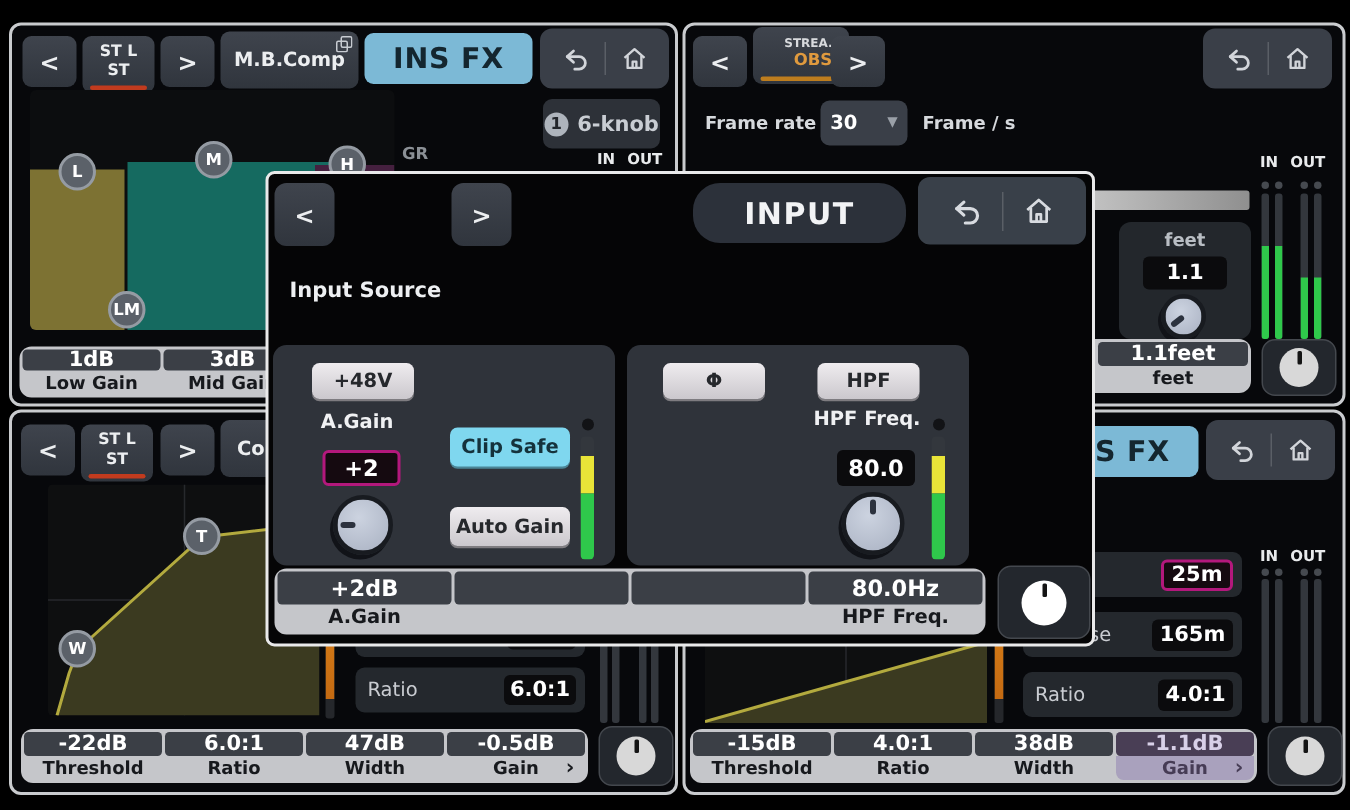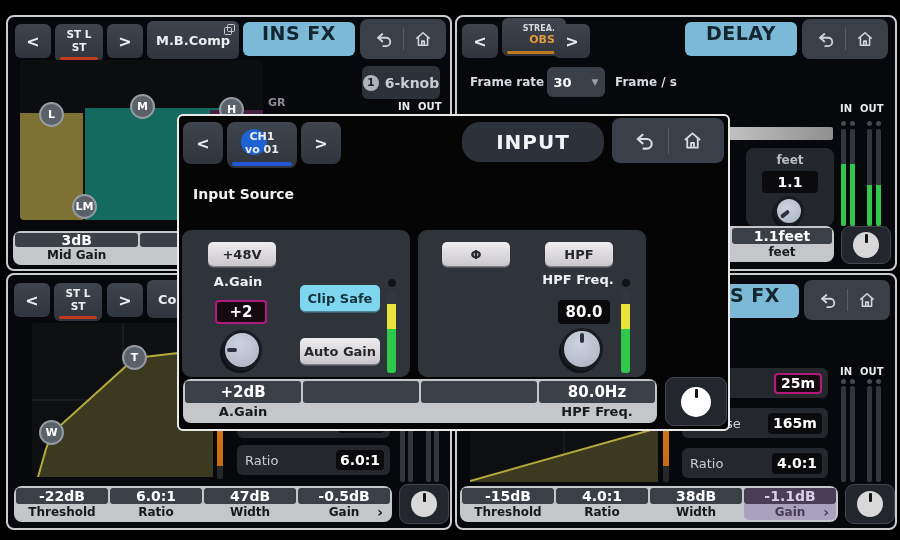--- a/index.html
+++ b/index.html
@@ -9,21 +9,21 @@
   .p{position:absolute;background:#07080b;border:2px solid #c9cbce;border-radius:8px;}
   .ov{position:absolute;background:#050506;border:2px solid #e9e9ea;border-radius:6px;z-index:10;}
 
   .hb{position:absolute;background:linear-gradient(#3f444d,#30353d);border-radius:6px;color:#eceef0;
       font-weight:bold;display:flex;align-items:center;justify-content:center;font-size:13px;}
   .hb.nav{font-size:16px;}
   .chanb{flex-direction:column;font-size:10.5px;line-height:1.2;padding-bottom:4px;overflow:hidden;}
   .chanb .l1{font-size:10.5px;} .chanb .l2{font-size:10.5px;}
   .ul{position:absolute;left:5px;right:5px;bottom:2px;height:3px;border-radius:2px;}
   .cyan{position:absolute;background:#7cb9d6;border-radius:6px;color:#14262f;font-weight:bold;
-        font-size:19px;display:flex;justify-content:center;letter-spacing:.5px;}
+        font-size:19px;display:flex;align-items:center;justify-content:center;letter-spacing:.5px;}
   .navg{position:absolute;background:#3a3f48;border-radius:8px;display:flex;align-items:center;justify-content:center;gap:9px;}
   .navg .dv{width:1px;height:22px;background:#5a5f66;}
   .copyic{position:absolute;top:3px;right:4px;}
 
   .tl{position:absolute;color:#d6d9dd;font-weight:bold;white-space:nowrap;}
   .graph{position:absolute;background:#0c0d0f;border-radius:4px;overflow:hidden;}
   .band{position:absolute;bottom:0;}
   .bcir{position:absolute;width:25px;height:25px;border-radius:50%;background:#5b6169;border:2px solid #959ba3;
         color:#fff;font-size:11px;font-weight:bold;display:flex;align-items:center;justify-content:center;box-sizing:border-box;}
 
@@ -143,20 +143,24 @@
       <span class="badge">1</span>
       <span>6-knob</span>
     </div>
     <div class="inout" style="left:390px;top:84px;">
       <span>IN</span>
         <span>OUT</span>
     </div>
 
     <div class="strip" style="left:5px;top:214px;width:378px;height:34px;">
       <div class="scol">
+          <div class="sval">1dB</div>
+          <div class="slab">Low Gain</div>
+        </div>
+      <div class="scol">
           <div class="sval">3dB</div>
           <div class="slab">Mid Gain</div>
         </div>
       <div class="scol">
           <div class="sval"></div>
           <div class="slab"></div>
         </div>
       <div class="scol">
           <div class="sval"></div>
           <div class="slab"></div>
@@ -171,23 +175,20 @@
     <div class="hb nav" style="left:5px;top:7px;width:36px;height:34px;">
         <span>&lt;</span>
       </div>
     <div class="hb chanb" style="left:45px;top:1px;width:48px;height:34px;padding-left:16px;">
       <span class="l1" style="font-size:8px;color:#d8dadd;">STREA...</span>
       <span class="l2" style="color:#e09a3e;font-size:11px;">OBS</span>
       <span class="ul" style="background:#bd7d1e;"></span>
     </div>
     <div class="hb nav" style="left:97px;top:7px;width:36px;height:34px;">
         <span>&gt;</span>
-      </div>
-    <div class="cyan" style="left:228px;top:5px;width:112px;height:34px;">
-        <span>DELAY</span>
       </div>
     <div class="navg" style="left:345px;top:2px;width:86px;height:40px;">
       <span>
           <svg width="20" height="20" viewBox="0 0 24 24" fill="none" stroke="#d2d5da" stroke-width="2.2" stroke-linecap="round" stroke-linejoin="round">
             <path d="M10 6 L5 10.5 L10 15"></path>
             <path d="M5 10.5 H14.5 A5 5 0 0 1 14.5 20.5 H11"></path>
           </svg>
         </span>
       <span class="dv"></span>
       <span>
@@ -414,26 +415,20 @@
     </div>
     <div class="knobbtn" style="left:388px;top:209px;width:48px;height:38px;">
         <span class="kicon"></span>
       </div>
   </div>
 
   <div class="ov" style="left:177px;top:114px;width:549px;height:313px;">
     <div class="hb nav" style="left:4px;top:6px;width:40px;height:42px;border-radius:8px;">
         <span>&lt;</span>
       </div>
-    <div class="hb chanb" style="left:48px;top:6px;width:70px;height:42px;border-radius:8px;">
-      <span class="abs" style="left:14px;top:7px;width:26px;height:26px;border-radius:50%;background:#1b66e0;opacity:.92;"></span>
-      <span class="l1" style="position:relative;font-size:11px;">CH1</span>
-      <span class="l2" style="position:relative;font-size:11px;">vo 01</span>
-      <span class="ul" style="background:#2257d6;height:4px;"></span>
-    </div>
     <div class="hb nav" style="left:122px;top:6px;width:40px;height:42px;border-radius:8px;">
         <span>&gt;</span>
       </div>
     <div class="abs" style="left:283px;top:6px;width:142px;height:40px;background:#2c313a;border-radius:18px;display:flex;align-items:center;justify-content:center;color:#f2f3f5;font-weight:bold;font-size:20px;letter-spacing:1px;">
         <span>INPUT</span>
       </div>
     <div class="navg" style="left:433px;top:2px;width:112px;height:45px;background:#394049;gap:12px;">
       <span>
           <svg width="23" height="23" viewBox="0 0 24 24" fill="none" stroke="#d8dbe0" stroke-width="2.2" stroke-linecap="round" stroke-linejoin="round">
             <path d="M10 6 L5 10.5 L10 15"></path>

